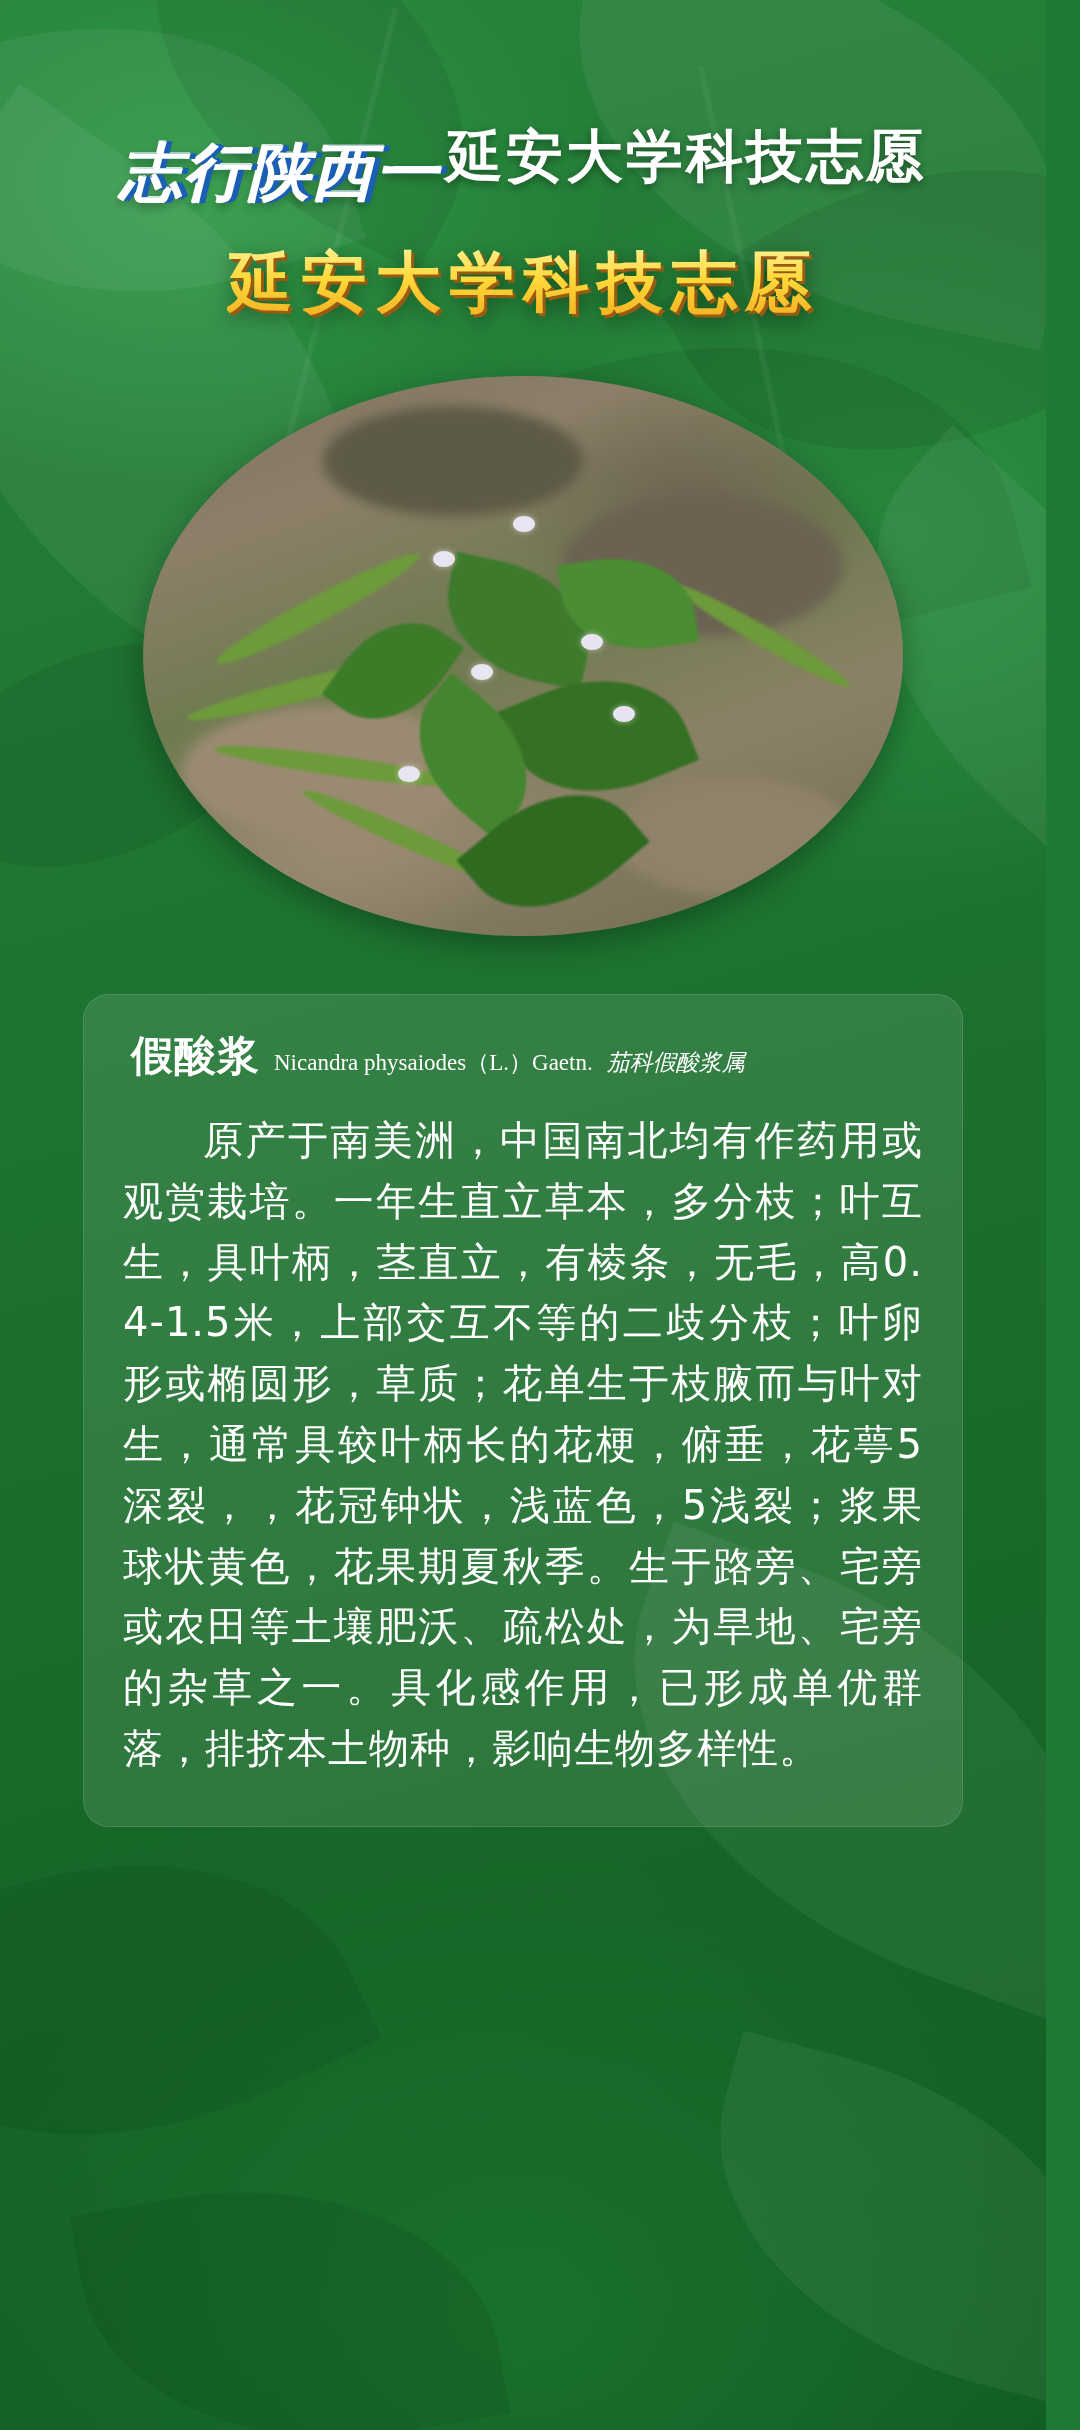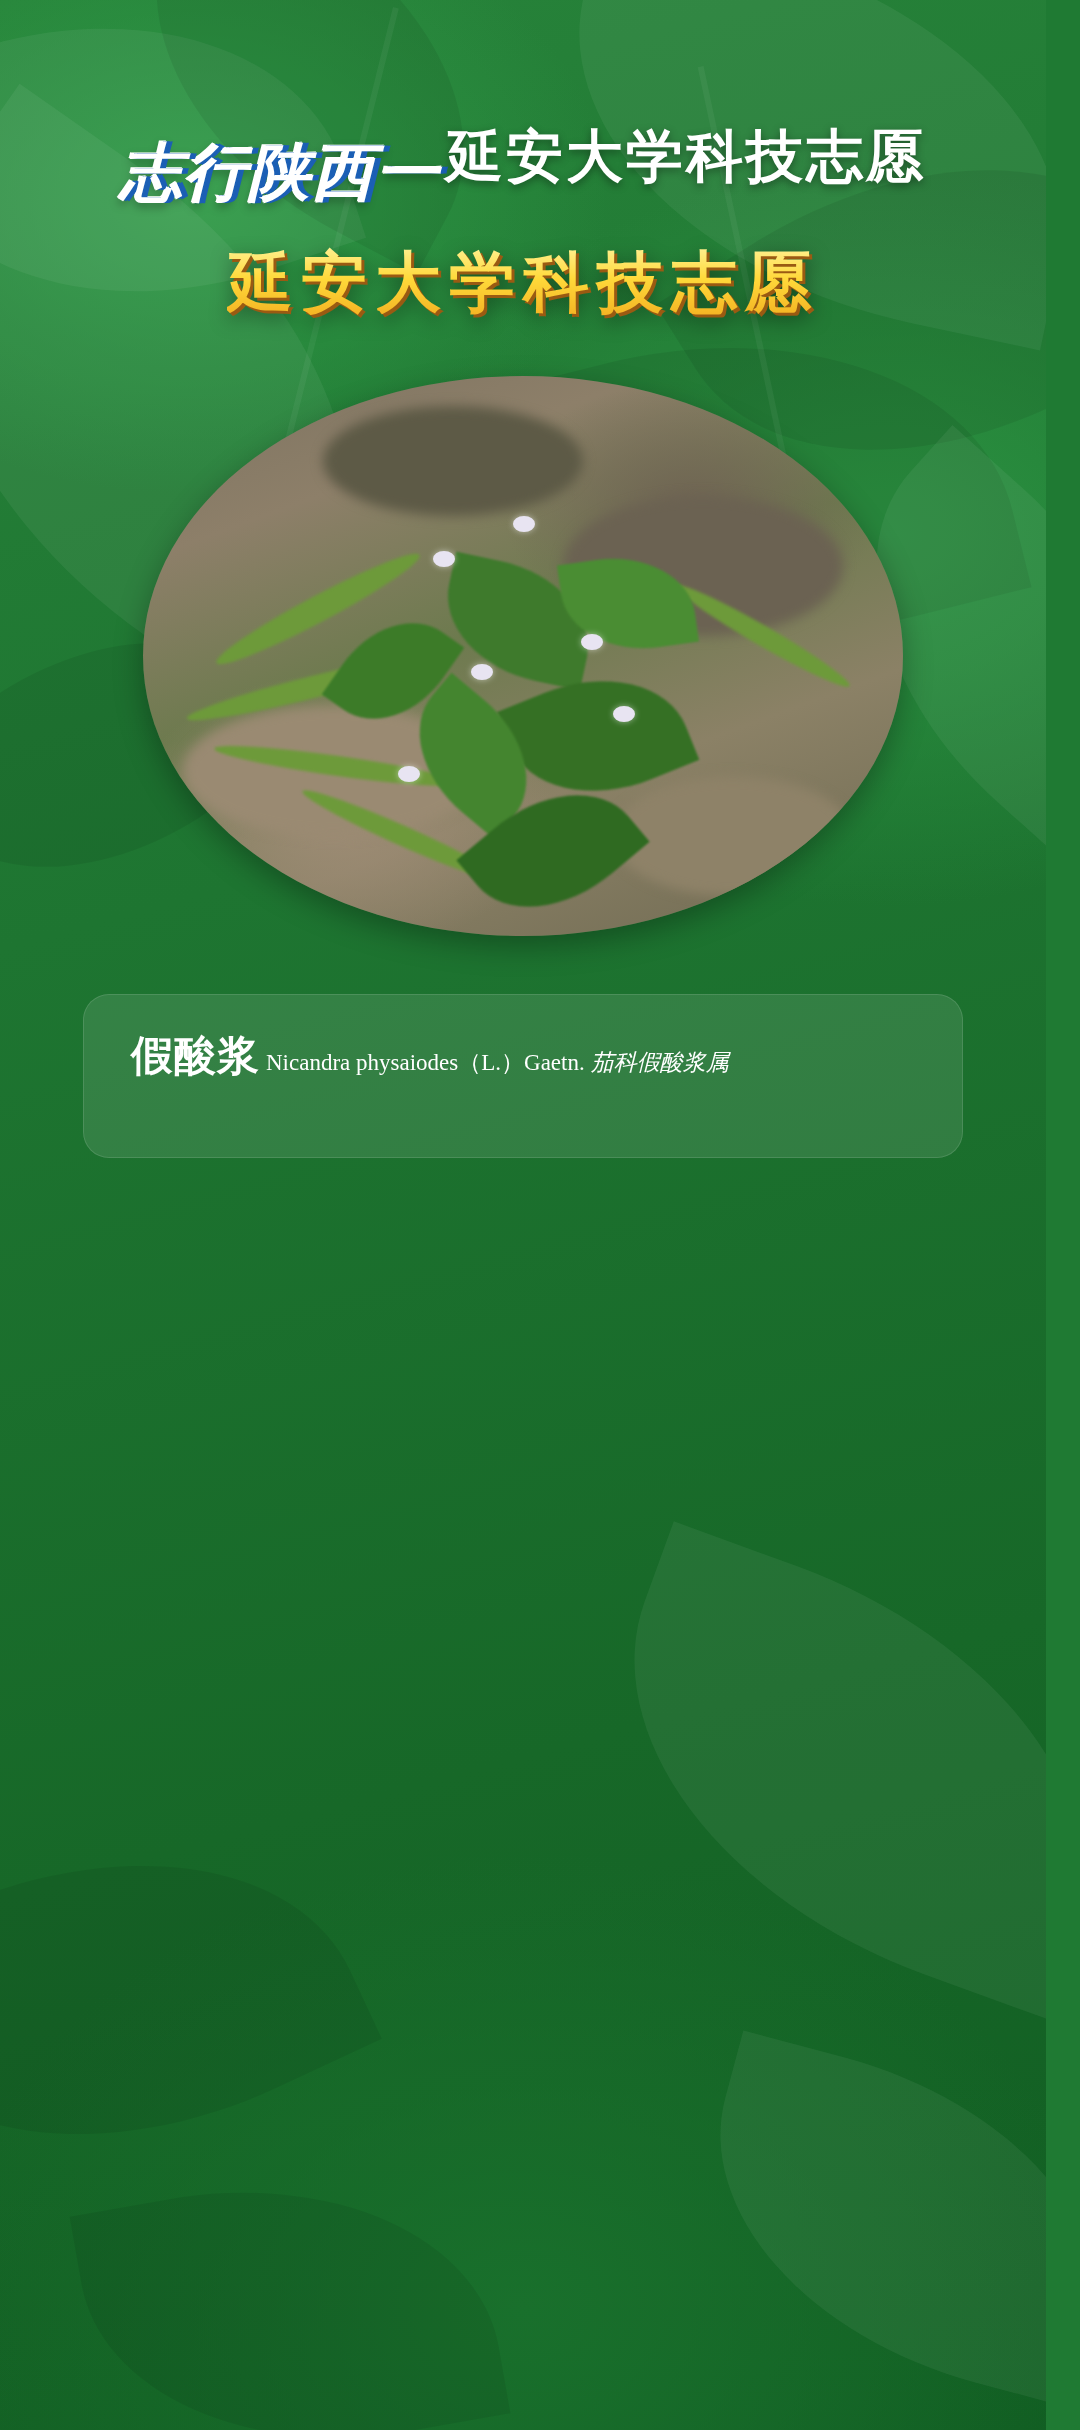--- a/index.html
+++ b/index.html
@@ -177,21 +177,21 @@
     background: rgba(255,255,255,0.10);
     border-radius: 26px;
     padding: 34px 40px 48px;
     box-sizing: border-box;
     box-shadow: inset 0 0 0 1px rgba(255,255,255,0.12);
   }
 
   .species-line {
     display: flex;
     align-items: baseline;
-    gap: 6px;
+    gap: 14px;
     margin-bottom: 26px;
     padding-left: 8px;
   }
   .species-cn {
     font-family: "DejaVu Sans", sans-serif;
     font-weight: bold;
     font-size: 42px;
     color: #ffffff;
     letter-spacing: 1px;
     white-space: nowrap;
@@ -281,15 +281,16 @@
       <div class="flower" style="left:255px; top:390px;"></div>
     </div>
   </div>
 
   <div class="card">
     <div class="species-line">
       <span class="species-cn">假酸浆</span>
       <span class="species-la">Nicandra physaiodes（L.）Gaetn.</span>
       <span class="species-fam">茄科假酸浆属</span>
     </div>
+    <div class="body-text">原产于南美洲，中国南北均有作药用或观赏栽培。一年生直立草本，多分枝；叶互生，具叶柄，茎直立，有棱条，无毛，高0.4-1.5米，上部交互不等的二歧分枝；叶卵形或椭圆形，草质；花单生于枝腋而与叶对生，通常具较叶柄长的花梗，俯垂，花萼5深裂，，花冠钟状，浅蓝色，5浅裂；浆果球状黄色，花果期夏秋季。生于路旁、宅旁或农田等土壤肥沃、疏松处，为旱地、宅旁的杂草之一。具化感作用，已形成单优群落，排挤本土物种，影响生物多样性。</div>
   </div>
 
 </div>
 
 </body></html>

